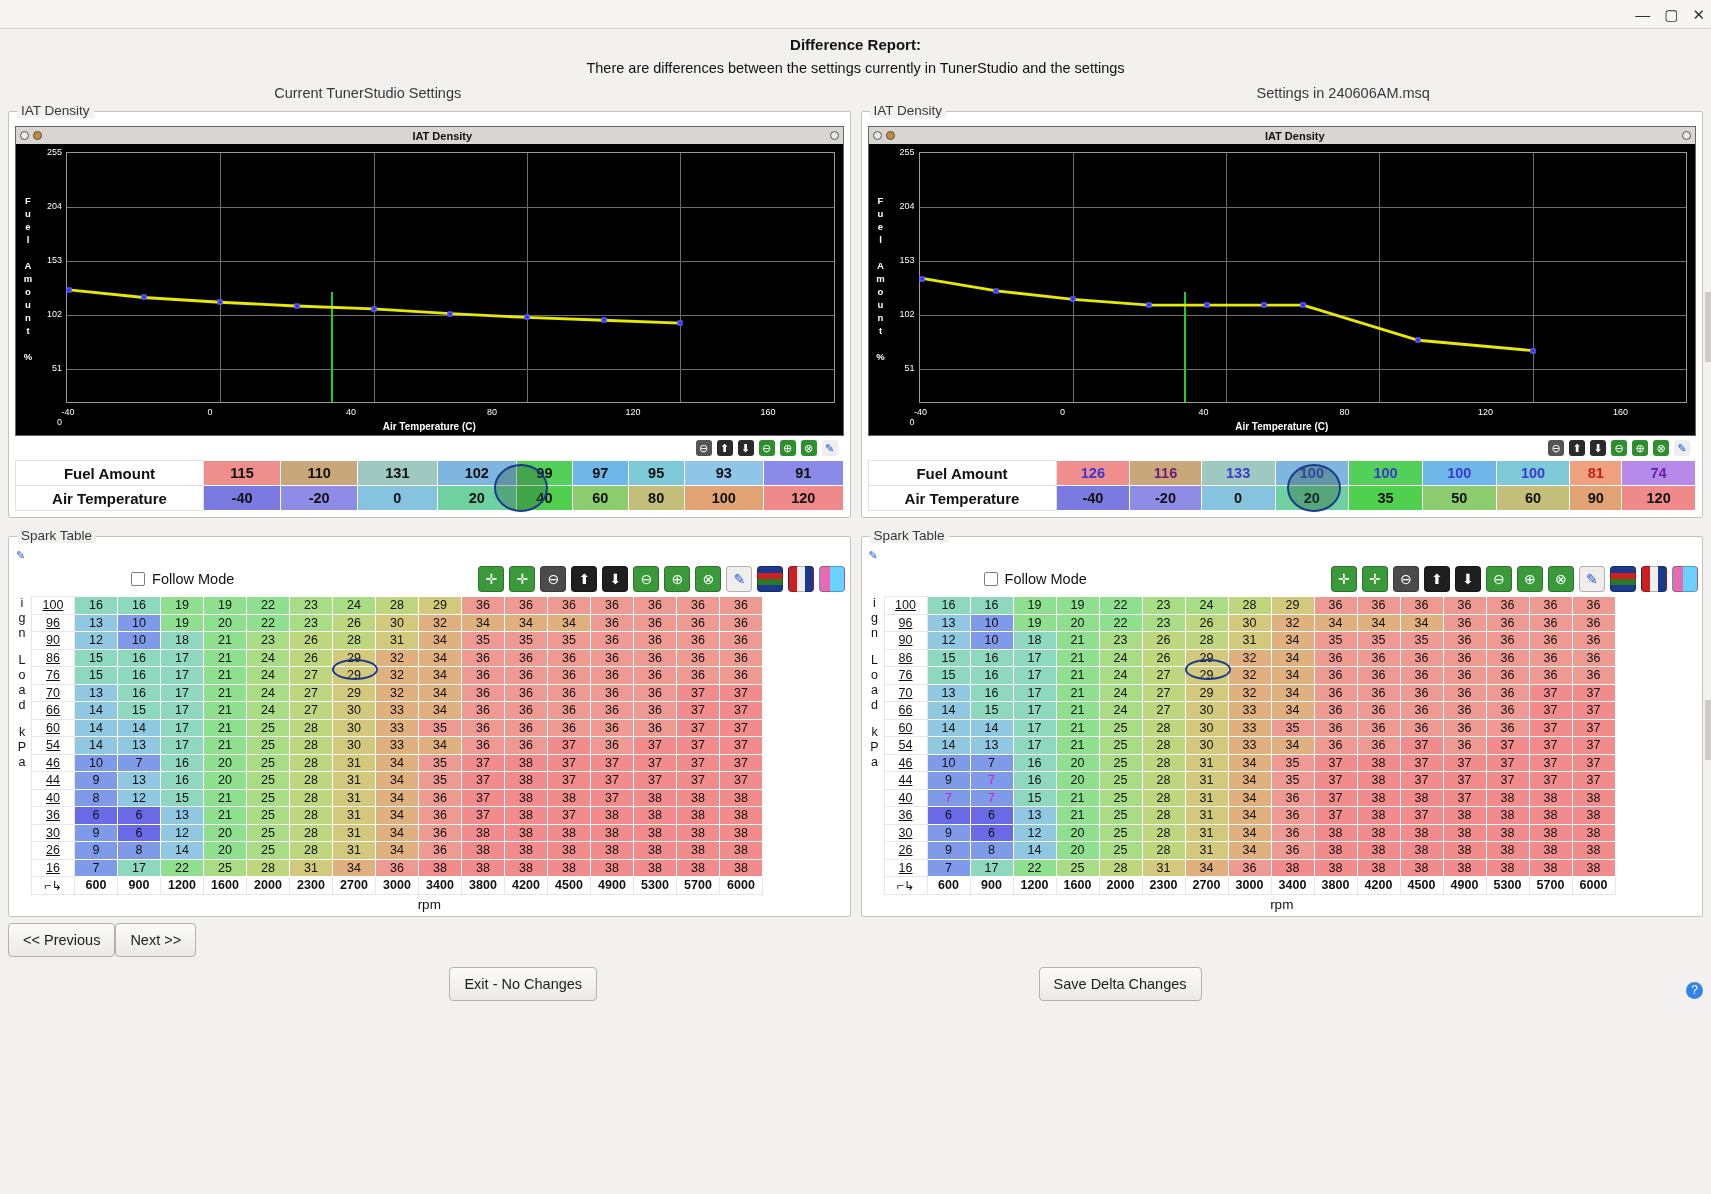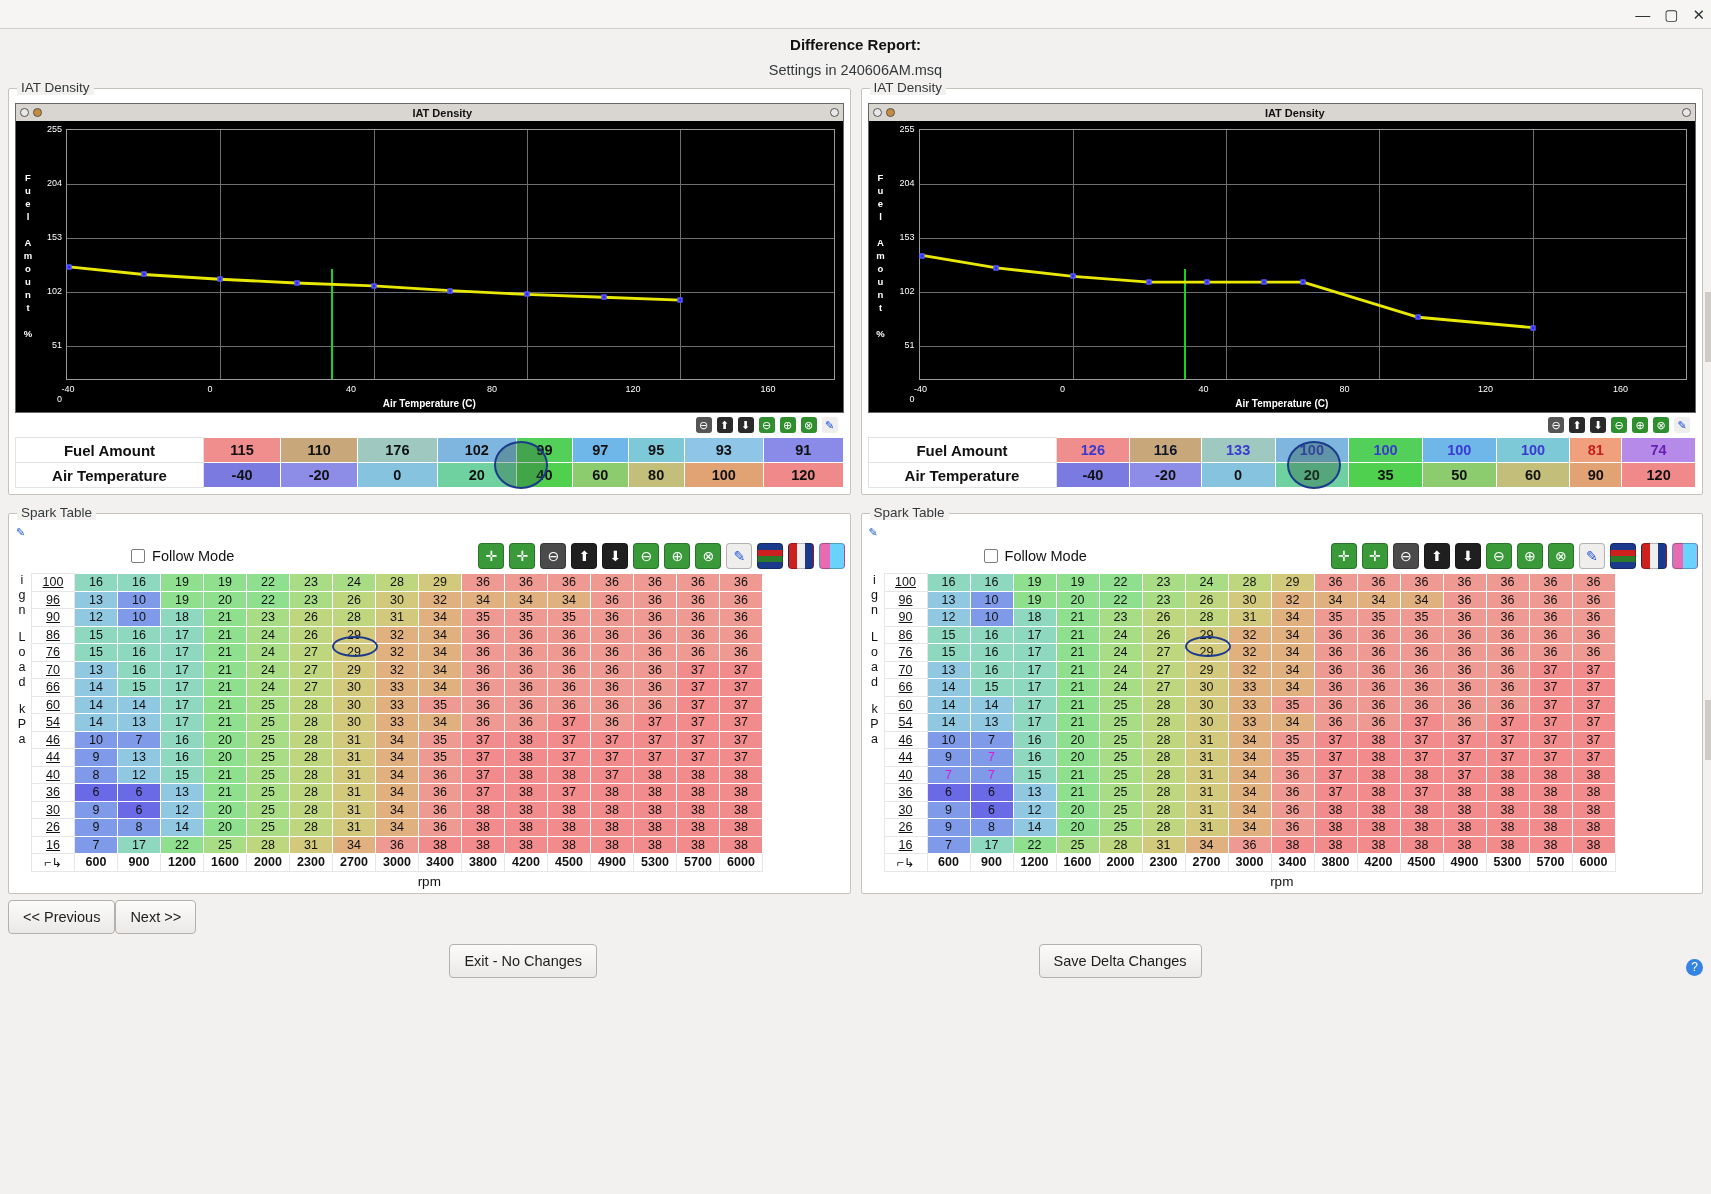--- a/index.html
+++ b/index.html
@@ -127,23 +127,25 @@
 <div id="titlebar">
   <div class="winbtns">
     <span>—</span>
     <span>▢</span>
     <span>✕</span>
   </div>
 </div>
 
 <div id="header">
   <div class="h1">Difference Report:</div>
+  <div class="h2">There are differences between the settings currently in TunerStudio and the settings</div>
 </div>
 
 <div id="colcaps">
+  <div>Current TunerStudio Settings</div>
   <div>Settings in 240606AM.msq</div>
 </div>
 
 <div class="panelrow" style="margin-top:10px;">
 
   <div class="panel">
     <div class="panel-legend">IAT Density</div>
     <div class="panel-inner">
       <div class="graphbox">
         <div class="gtitlebar">
@@ -204,21 +206,21 @@
         <div class="mt-ico" style="background:#2f8f2f">⊗</div>
         <div class="mt-ico" style="background:#eee;color:#1b4fd8">✎</div>
       </div>
 
       <table class="kvtable">
         <tbody>
             <tr>
           <td class="rowhdr">Fuel Amount</td>
           <td style="background:#f08d8d">115</td>
           <td style="background:#c8a87a">110</td>
-          <td style="background:#9fc9c0">176</td>
+          <td style="background:#9fc9c0">131</td>
           <td style="background:#7fb6e0">102</td>
           <td style="background:#52d05a">99</td>
           <td style="background:#6fb7e8">97</td>
           <td style="background:#7ec9d8">95</td>
           <td style="background:#8fc6e8">93</td>
           <td style="background:#8a8ae8">91</td>
         </tr>
         <tr>
           <td class="rowhdr">Air Temperature</td>
           <td style="background:#7a7ae0">-40</td>
@@ -298,21 +300,21 @@
         <div class="mt-ico" style="background:#2f8f2f">⊕</div>
         <div class="mt-ico" style="background:#2f8f2f">⊗</div>
         <div class="mt-ico" style="background:#eee;color:#1b4fd8">✎</div>
       </div>
 
       <table class="kvtable">
         <tbody>
             <tr>
           <td class="rowhdr">Fuel Amount</td>
           <td style="background:#f08d8d;color:#3a3ad0">126</td>
-          <td style="background:#c8a87a;color:#0f172a">116</td>
+          <td style="background:#c8a87a;color:#701a75">116</td>
           <td style="background:#9fc9c0;color:#3a3ad0">133</td>
           <td style="background:#7fb6e0;color:#3a3ad0">100</td>
           <td style="background:#52d05a;color:#3a3ad0">100</td>
           <td style="background:#6fb7e8;color:#3a3ad0">100</td>
           <td style="background:#7ec9d8;color:#3a3ad0">100</td>
           <td style="background:#f0a07c;color:#c02020">81</td>
           <td style="background:#b68ae8;color:#6a1fb0">74</td>
         </tr>
         <tr>
           <td class="rowhdr">Air Temperature</td>

